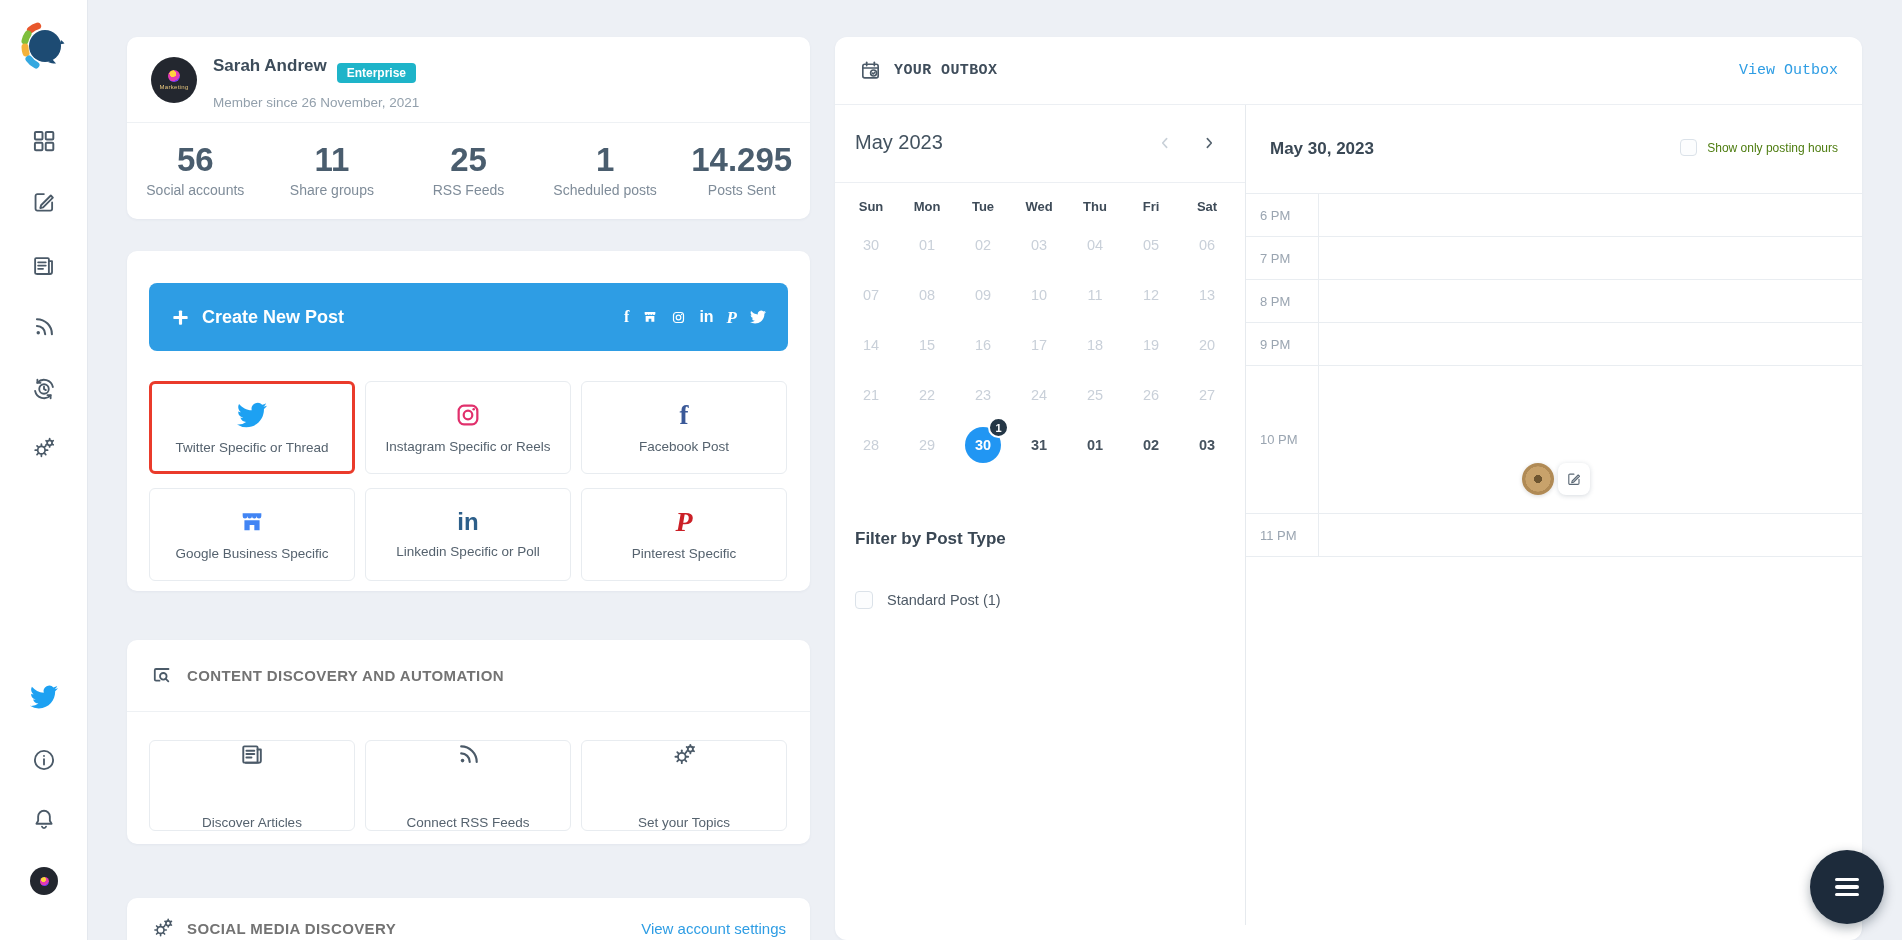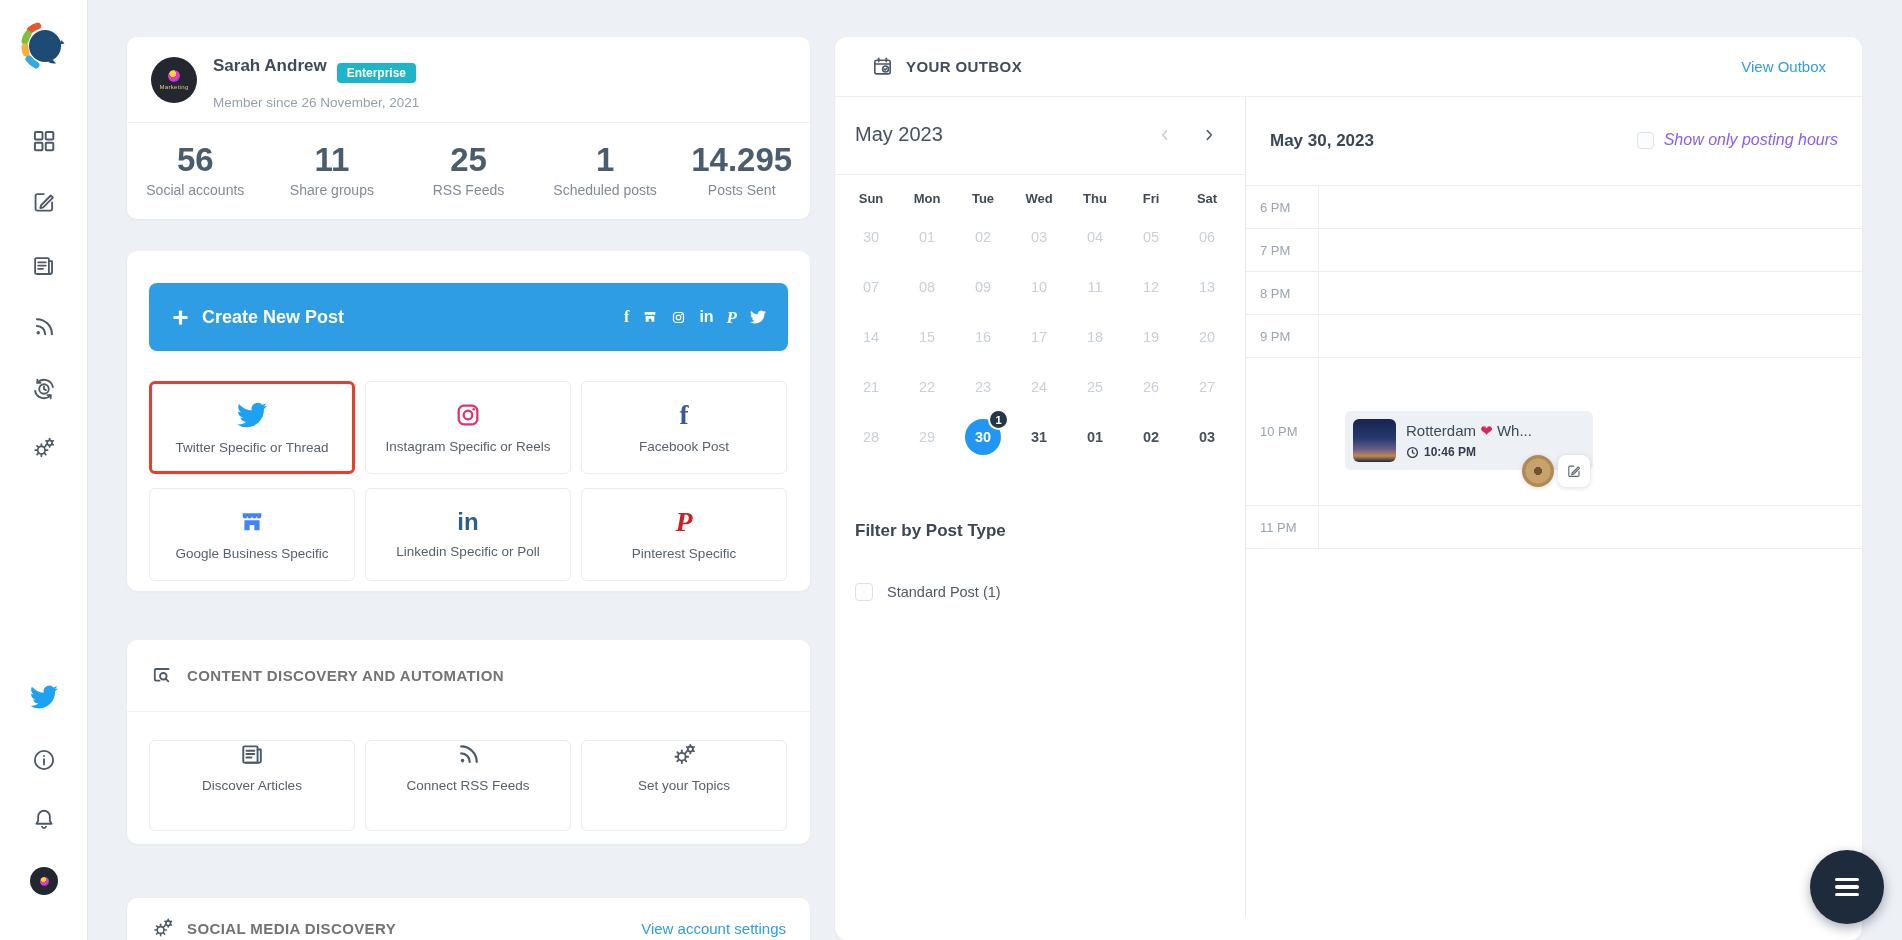--- a/index.html
+++ b/index.html
@@ -45,30 +45,30 @@
   .letter-icon { font-weight:700; line-height:1; }
   .fb-letter { color:#3b5998; font-size:27px; font-family:"Liberation Serif", serif; }
   .in-letter { color:#2d5f8a; font-size:24px; }
   .pin-letter { color:#cb2027; font-size:28px; font-family:"Liberation Serif", serif; font-style:italic; }
 
   
   .discovery-card { left:127px; top:640px; width:683px; height:204px; }
   .section-head { display:flex; align-items:center; gap:12px; height:72px; padding:0 24px; border-bottom:1px solid #eef1f4; }
   .section-title { font-size:15px; font-weight:700; color:#737373; letter-spacing:.4px; }
   .disc-grid { display:grid; grid-template-columns:repeat(3,206px); gap:10px; margin:28px 22px 0; }
-  .disc-card { height:91px; border:1px solid #e8ecf0; border-radius:6px; display:flex; flex-direction:column; align-items:center; justify-content:flex-start; gap:10px; cursor:pointer; }
+  .disc-card { height:91px; border:1px solid #e8ecf0; border-radius:6px; display:flex; flex-direction:column; align-items:center; justify-content:space-between; gap:10px; cursor:pointer; }
 
   
   .accounts-card { left:127px; top:898px; width:683px; height:80px; border-radius:10px 10px 0 0; }
   .accounts-head { display:flex; align-items:center; gap:12px; padding:18px 24px 0; }
   .accounts-link { margin-left:auto; color:#2e9de4; font-size:15px; font-weight:500; text-decoration:none; cursor:pointer; }
 
   
   .outbox-card { left:835px; top:37px; width:1027px; height:903px; border-radius:12px; overflow:hidden; }
-  .outbox-head { display:flex; align-items:center; height:60px; padding:0 36px; border-bottom:1px solid #eceff3; }
+  .outbox-head { display:flex; align-items:center; height:68px; padding:0 24px; border-bottom:1px solid #eceff3;font-family:Liberation Mono, monospace; }
   .outbox-title { display:flex; align-items:center; gap:12px; font-size:15px; font-weight:700; color:#3f4d5b; letter-spacing:.4px; }
   .outbox-link { margin-left:auto; color:#2e9de4; font-size:15px; font-weight:500; text-decoration:none; cursor:pointer; }
   .outbox-body { position:relative; height:820px; }
 
   
   .cal-col { position:absolute; left:0; top:0; width:410px; height:100%; }
   .month-row { display:flex; align-items:center; padding:26px 28px 0 20px; }
   .month-label { font-size:20px; color:#43525f; }
   .cal-nav { margin-left:auto; display:flex; gap:28px; }
   .nav-btn { background:none; border:none; cursor:pointer; padding:0; display:flex; align-items:center; }
@@ -86,21 +86,21 @@
   .filter-title { font-size:17px; font-weight:700; color:#3a4754; }
   .filter-option { position:absolute; left:20px; top:486px; display:flex; align-items:center; gap:14px; cursor:pointer; }
   .checkbox { width:18px; height:18px; border:1px solid #dbe2e9; border-radius:4px; background:#fcfdfe; flex:0 0 auto; }
   .filter-option-label { font-size:14.5px; color:#4e5a66; }
 
   
   .sched-col { position:absolute; left:410px; top:0; width:617px; height:100%; border-left:1px solid #e6eaee; }
   .sched-date { position:absolute; left:24px; top:34px; font-size:17px; font-weight:700; color:#3a4855; }
   .sched-toggle { position:absolute; right:24px; top:34px; display:flex; align-items:center; gap:10px; cursor:pointer; }
   .sched-toggle .checkbox { width:17px; height:17px; }
-  .sched-toggle-label { font-size:16px; color:#8b5cf6;font-style:italic; }
+  .sched-toggle-label { font-size:12px; color:#4d7c0f; }
   .hour-grid { position:absolute; left:0; right:0; top:88px; border-bottom:1px solid #e9edf1; }
   .hour-row { display:flex; height:43px; border-top:1px solid #e9edf1; }
   .hour-row.tall { height:148px; }
   .hour-label { width:73px; border-right:1px solid #e9edf1; display:flex; align-items:center; padding-left:14px; font-size:13px; color:#9aa5b1; }
   .hour-track { flex:1; }
   .post-card { position:absolute; left:99px; top:314px; width:248px; height:59px; background:#edf1f6; border-radius:6px; display:flex; align-items:center; gap:10px; padding:8px; cursor:pointer; }
   .post-thumb { width:43px; height:43px; border-radius:6px; flex:0 0 auto;
     background:linear-gradient(180deg,#16254d 0%,#233a6e 45%,#6a5a8a 70%,#c08a4a 86%,#1a2748 100%); }
   .post-text { display:flex; flex-direction:column; gap:5px; min-width:0; }
   .post-title { font-size:15px; color:#3d4956; white-space:nowrap; }
@@ -606,33 +606,20 @@
             <div class="hour-row tall">
               <div class="hour-label">10 PM</div>
               <div class="hour-track"></div>
             </div>
             <div class="hour-row">
               <div class="hour-label">11 PM</div>
               <div class="hour-track"></div>
             </div>
         </div>
 
-        <div class="post-card">
-          <span class="post-thumb"></span>
-          <span class="post-text">
-            <span class="post-title"><span>Rotterdam</span> <span class="heart">❤</span> <span>Wh...</span></span>
-            <span class="post-time">
-              <svg width="13" height="13" viewBox="0 0 24 24" fill="none" stroke="#313e4b" stroke-width="2.4" stroke-linecap="round">
-                <circle cx="12" cy="12" r="9"></circle>
-                  <path d="M12 7.5V12l3 2"></path>
-              </svg>
-              <span>10:46 PM</span>
-            </span>
-          </span>
-        </div>
         <span class="post-avatar"></span>
         <button class="post-edit">
           <svg class="ic" width="16" height="16" viewBox="0 0 24 24">
               <use href="#edit-g" stroke="#5b6875"></use>
             </svg>
         </button>
       </div>
 
     </div>
   </section>

